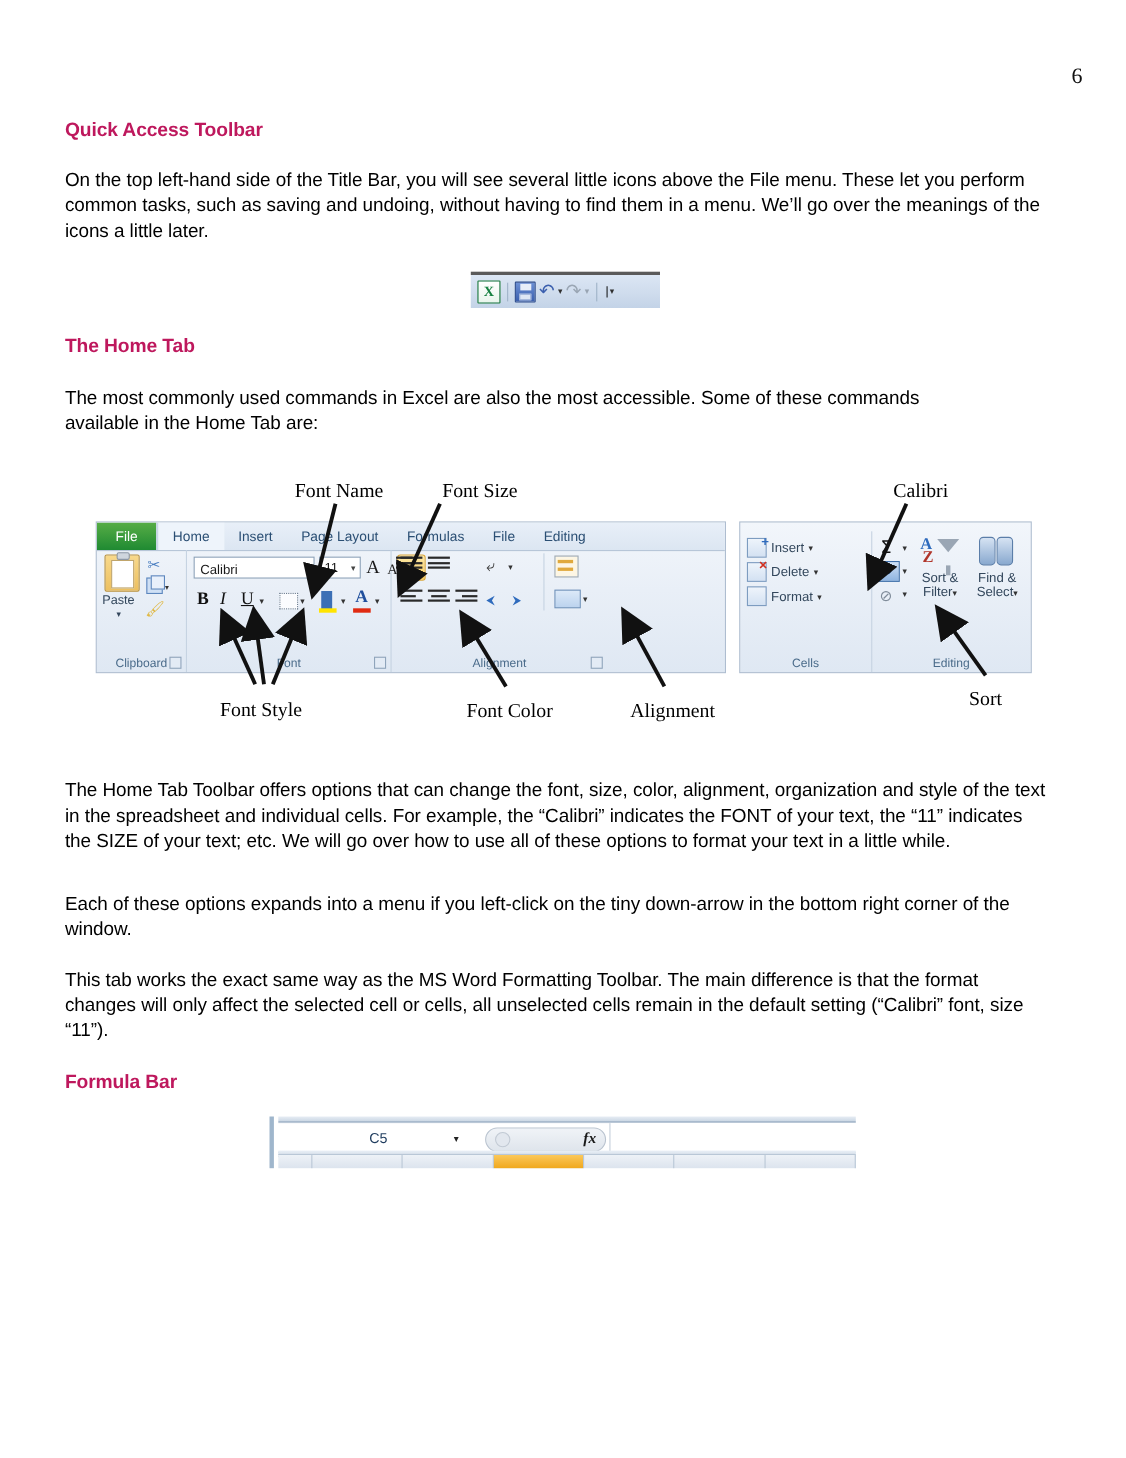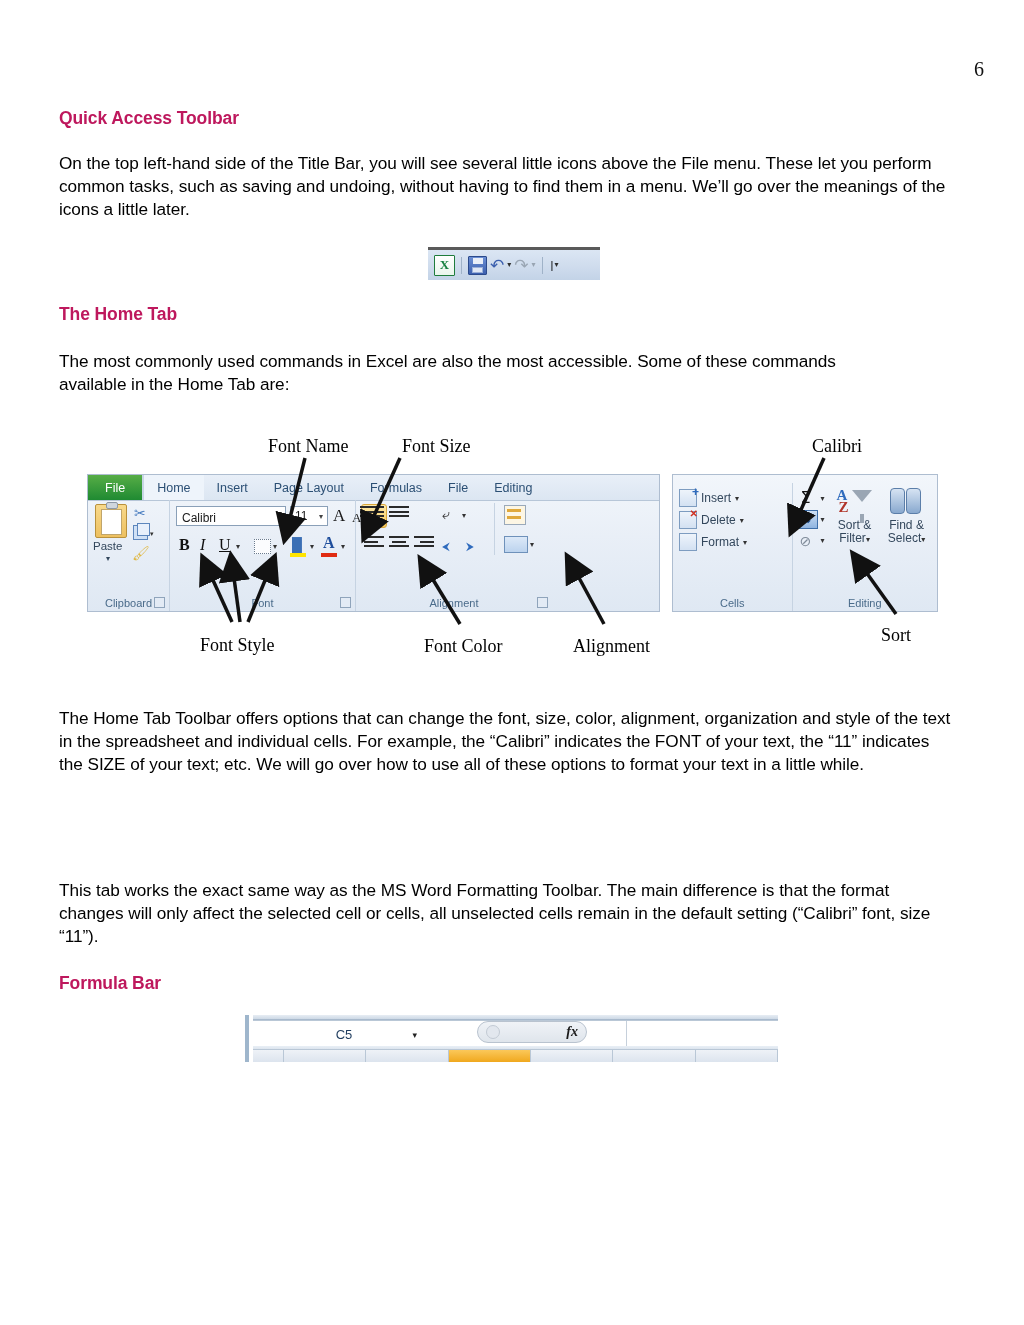--- a/index.html
+++ b/index.html
@@ -471,21 +471,21 @@
     position:absolute; left:4px; right:0; top:0; height:4px;
     background:linear-gradient(to bottom,#e7edf4,#cdd9e6);
     border-bottom:1px solid #a9bacd;
   }
   .fbar-main {
     position: absolute;
     left: 4px; right: 0; top: 5px; height: 26px;
     background: #ffffff;
     border-top: 1px solid #b9c7d6;
     border-bottom: 1px solid #b9c7d6;
-    display: flex; align-items: flex-start; gap: 36px;
+    display: flex; align-items: flex-end;
   }
   .fbar-namebox {
     width: 182px; height: 100%;
     display:flex; align-items:center; justify-content:center;
     position: relative;
     font-size: 13px; color: #1f3c5e;
     font-family: "Liberation Sans", sans-serif;
   }
   .fbar-namecaret {
     position:absolute; right:18px; top:9px;
@@ -761,20 +761,21 @@
 
     <line x1="460" y1="624" x2="432" y2="578" stroke="#111" stroke-width="3.5" marker-end="url(#ah)"></line>
 
     <line x1="604" y1="624" x2="578" y2="576" stroke="#111" stroke-width="3.5" marker-end="url(#ah)"></line>
 
     <line x1="896" y1="614" x2="866" y2="572" stroke="#111" stroke-width="3.5" marker-end="url(#ah)"></line>
   </svg>
 
   <div class="para" style="top:695px;margin-top:12px;">The Home Tab Toolbar offers options that can change the font, size, color, alignment, organization and style of the text in the spreadsheet and individual cells. For example, the “Calibri” indicates the FONT of your text, the “11” indicates the SIZE of your text; etc. We will go over how to use all of these options to format your text in a little while.</div>
 
+  <div class="para" style="top:810px;">Each of these options expands into a menu if you left-click on the tiny down-arrow in the bottom right corner of the window.</div>
 
   <div class="para" style="top:879px;">This tab works the exact same way as the MS Word Formatting Toolbar. The main difference is that the format changes will only affect the selected cell or cells, all unselected cells remain in the default setting (“Calibri” font, size “11”).</div>
 
   <div class="heading" style="top:973px;">Formula Bar</div>
 
   <div class="fbar-img">
     <div class="fbar-toprule"></div>
     <div class="fbar-main">
       <div class="fbar-namebox">
         <span>C5</span>

